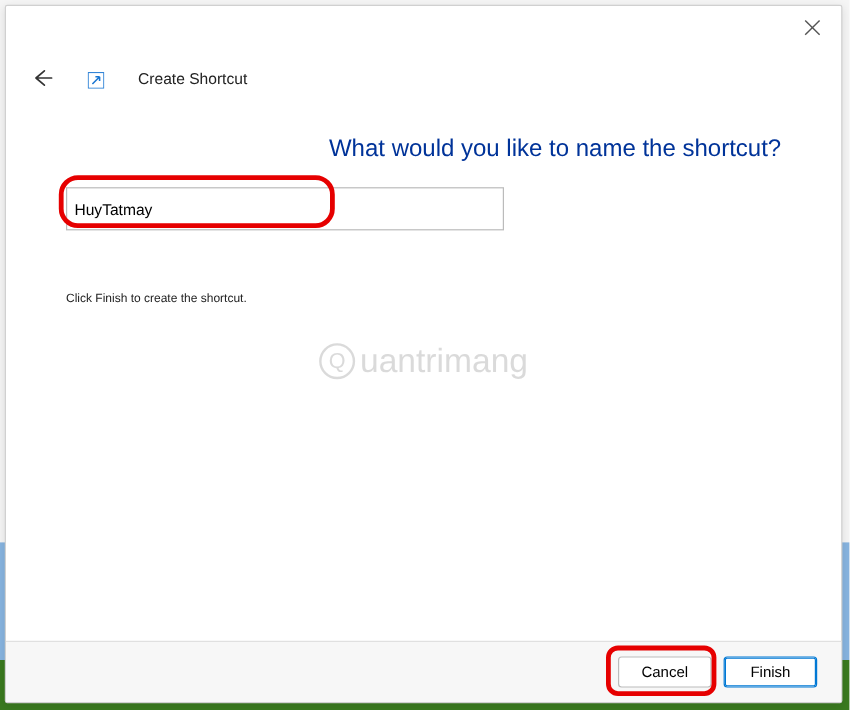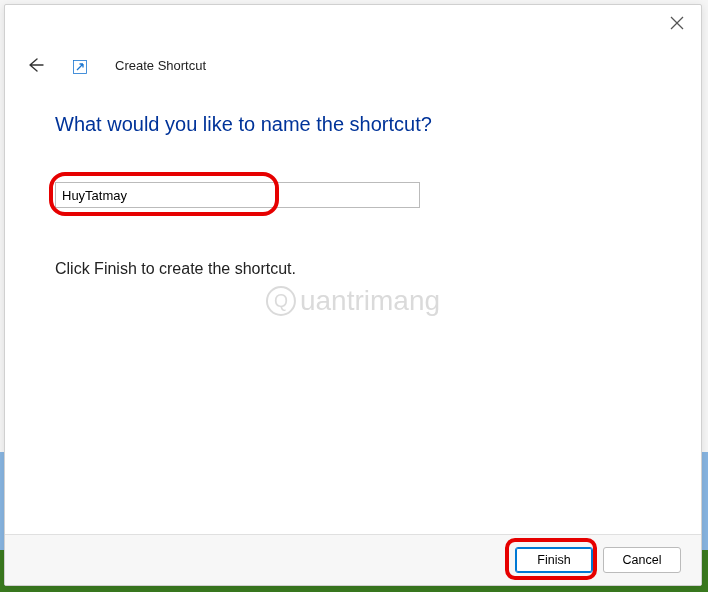--- a/index.html
+++ b/index.html
@@ -67,55 +67,56 @@
     }
     .content {
       padding: 28px 50px 20px 50px;
       flex: 1;
       position: relative;
     }
     .heading {
       font-size: 20px;
       font-weight: 400;
       color: #003399;
-      margin-bottom: 46px;
+      margin-bottom: 20px;
+      text-align: right;
     }
     .label-text {
       font-size: 13px;
       color: #222;
       margin-bottom: 6px;
     }
     .input-wrap {
       position: relative;
       width: 365px;
       margin-bottom: 52px;
     }
     .name-input {
       width: 100%;
-      height: 26px;
+      height: 36px;
       padding: 2px 6px;
       font-size: 13px;
       border: 1px solid #bbb;
       outline: none;
       background: #fff;
     }
     .highlight-ring {
       position: absolute;
       border: 4px solid #e60000;
       border-radius: 16px;
       pointer-events: none;
     }
     .highlight-input {
       top: -10px;
       left: -6px;
       width: 230px;
       height: 44px;
     }
     .instruction {
-      font-size: 16px;
+      font-size: 10px;
       color: #222;
     }
     .watermark {
       position: absolute;
       top: 280px;
       left: 50%;
       transform: translateX(-50%);
       font-size: 28px;
       color: rgba(150,150,150,0.35);
       display: flex;
@@ -214,18 +215,18 @@
 
     <div class="instruction">Click Finish to create the shortcut.</div>
   </div>
 
   <div class="watermark">
     <span class="watermark-icon">Q</span>
     <span>uantrimang</span>
   </div>
 
   <div class="footer">
+    <button class="btn">Cancel</button>
     <button class="btn btn-finish">Finish</button>
-    <button class="btn">Cancel</button>
     <div class="highlight-finish"></div>
   </div>
 
 </div>
 
 </body></html>

